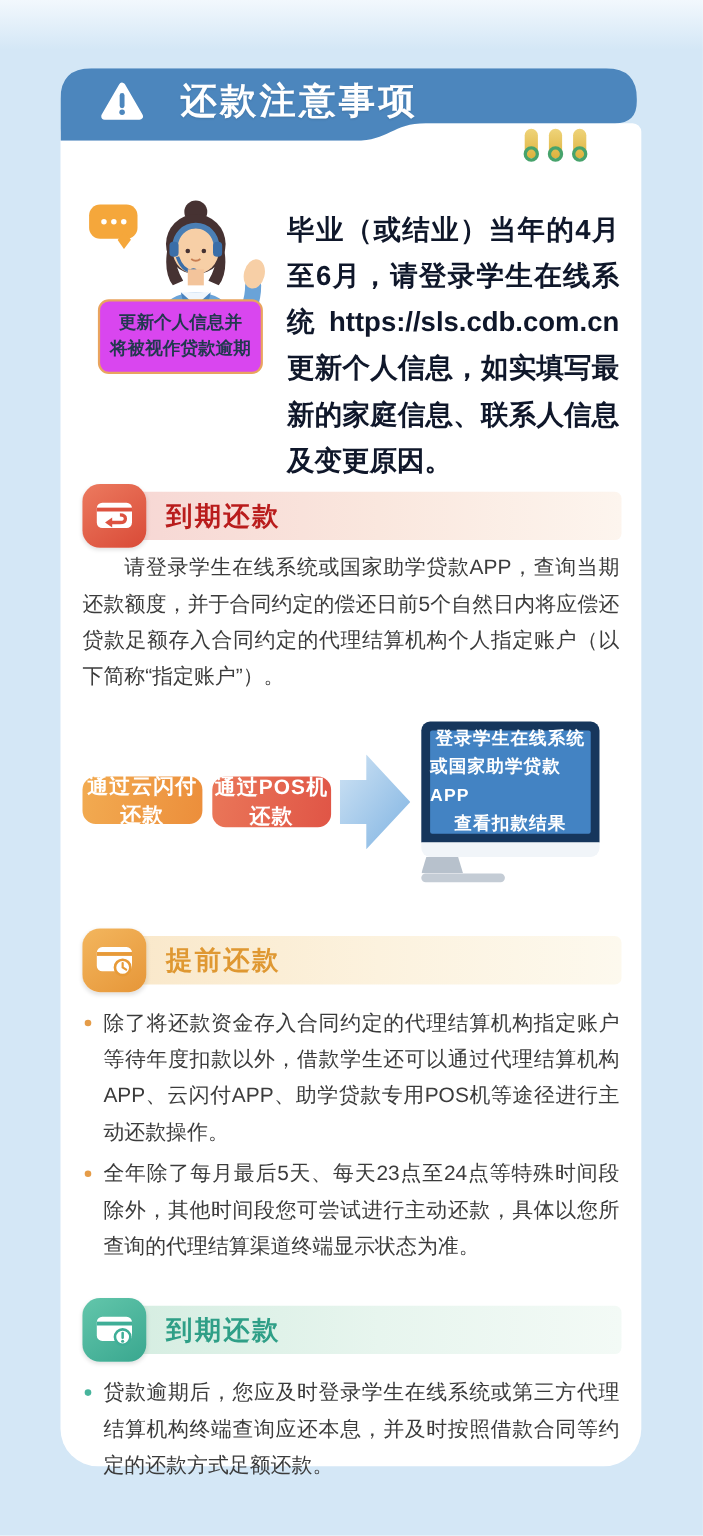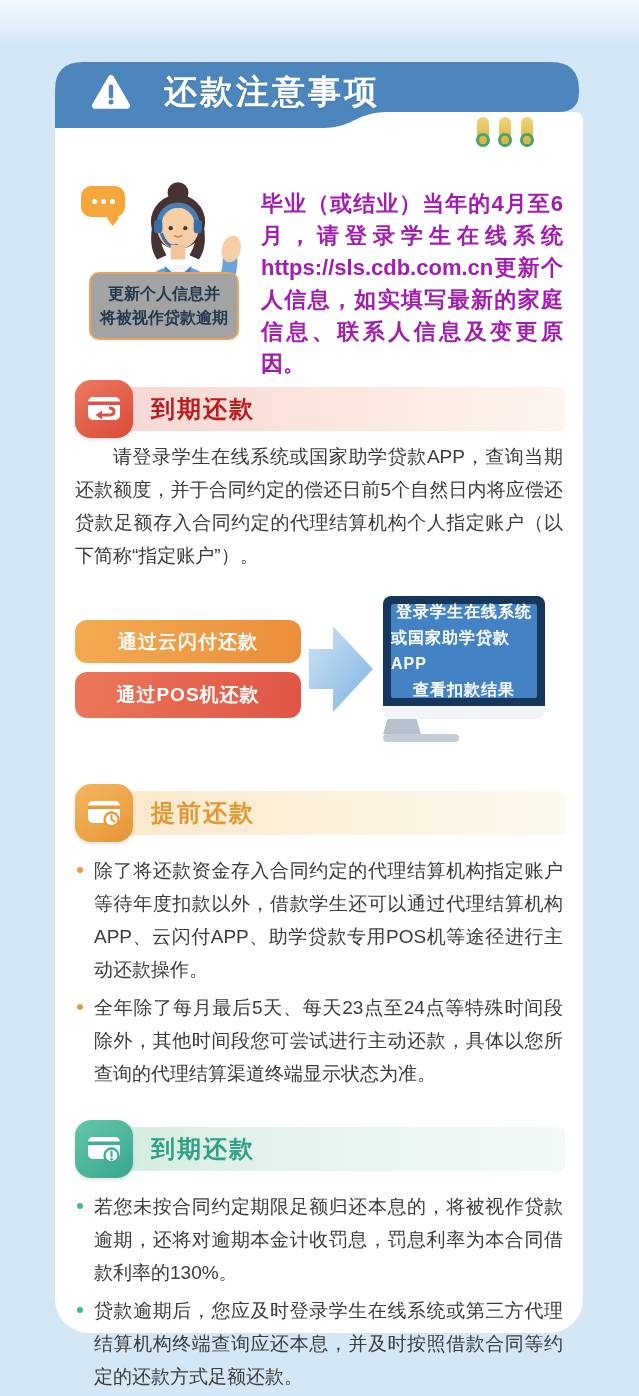--- a/index.html
+++ b/index.html
@@ -49,27 +49,27 @@
   }
   .bubble::after{
     content:""; position:absolute; right:7px; bottom:-6px;
     width:10px; height:10px; background:#f5a73b;
     transform:rotate(55deg) skew(18deg);
   }
   .bubble i { width:5px; height:5px; border-radius:50%; background:#fff; }
   .person { position:absolute; left:40px; top:-2px; }
   .callout {
     position:absolute; left:14px; top:94px; width:150px; z-index:2;
-    background:#a3a3a3; border:2.5px solid #e9a45f; border-radius:10px;
+    background:#d946ef; border:2.5px solid #e9a45f; border-radius:10px;
     padding:8px 4px; text-align:center;
     color:#22384f; font-size:16px; font-weight:700; line-height:1.5;
   }
   .intro-text {
     flex:1; margin-top:10px; padding-left:8px;
-    color:#a21caf; font-size:22px; font-weight:700; line-height:32px;
+    color:#0f172a; font-size:25px; font-weight:700; line-height:42px;
     text-align:justify;
   }
 
   
   .sec-head { position:relative; height:58px; }
   .sec-banner {
     position:absolute; left:0; right:-2px; top:7px; height:44px; border-radius:6px;
   }
   .due .sec-banner     { background:linear-gradient(90deg,#f6d4d2 0%,#fae7de 55%,#fdf5ee 100%); }
   .early .sec-banner   { background:linear-gradient(90deg,#f9e6c6 0%,#fcf2de 55%,#fdf9ee 100%); }
@@ -103,21 +103,21 @@
   }
   ul.bullets li::before{
     content:""; position:absolute; left:2px; top:13px;
     width:6px; height:6px; border-radius:50%;
   }
   .early ul.bullets li::before   { background:#e59c48; }
   .overdue ul.bullets li::before { background:#47b49c; }
 
   
   .flow { margin-top:24px; display:flex; align-items:center; }
-  .methods { width:226px; flex:none; display:flex; flex-direction:column; gap:9px; }
+  .methods { width:226px; flex:none; display:flex; flex-direction:row; gap:9px; }
   .method {
     border:none; width:100%; border-radius:12px; color:#fff; text-align:center;
     font-family:inherit; font-weight:700; font-size:19px; letter-spacing:1px;
     display:flex; flex-direction:column; align-items:center; justify-content:center;
     cursor:pointer;
   }
   .m1 { height:43px; background:linear-gradient(100deg,#f2ab51,#ec8e3b); }
   .m2 { height:46px; background:linear-gradient(100deg,#ea7759,#e05546); }
   .m3 { height:67px; background:linear-gradient(100deg,#55bda7,#3fae97); }
   .method .sub { font-size:13px; font-weight:700; letter-spacing:0; margin-top:3px; }
@@ -277,19 +277,18 @@
           <rect x="2" y="6" width="32" height="22" rx="5" fill="#ffffff"></rect>
           <rect x="2" y="10.5" width="32" height="3.5" fill="#3fae97"></rect>
           <circle cx="25.5" cy="24.5" r="7" fill="#ffffff" stroke="#3fae97" stroke-width="2.4"></circle>
           <line x1="25.5" y1="20.8" x2="25.5" y2="25.2" stroke="#3fae97" stroke-width="2.3" stroke-linecap="round"></line>
           <circle cx="25.5" cy="28.3" r="1.4" fill="#3fae97"></circle>
         </svg>
       </div>
       <div class="sec-title">到期还款</div>
     </div>
     <ul class="bullets">
-      <li>若您未按合同约定期限足额归还本息的，将被视作贷款逾期，还将对逾期本金计收罚息，罚息利率为本合同借款利率的130%。</li>
       <li>贷款逾期后，您应及时登录学生在线系统或第三方代理结算机构终端查询应还本息，并及时按照借款合同等约定的还款方式足额还款。</li>
 
     </ul>
   </div>
 
 </div>
 
 </body></html>

